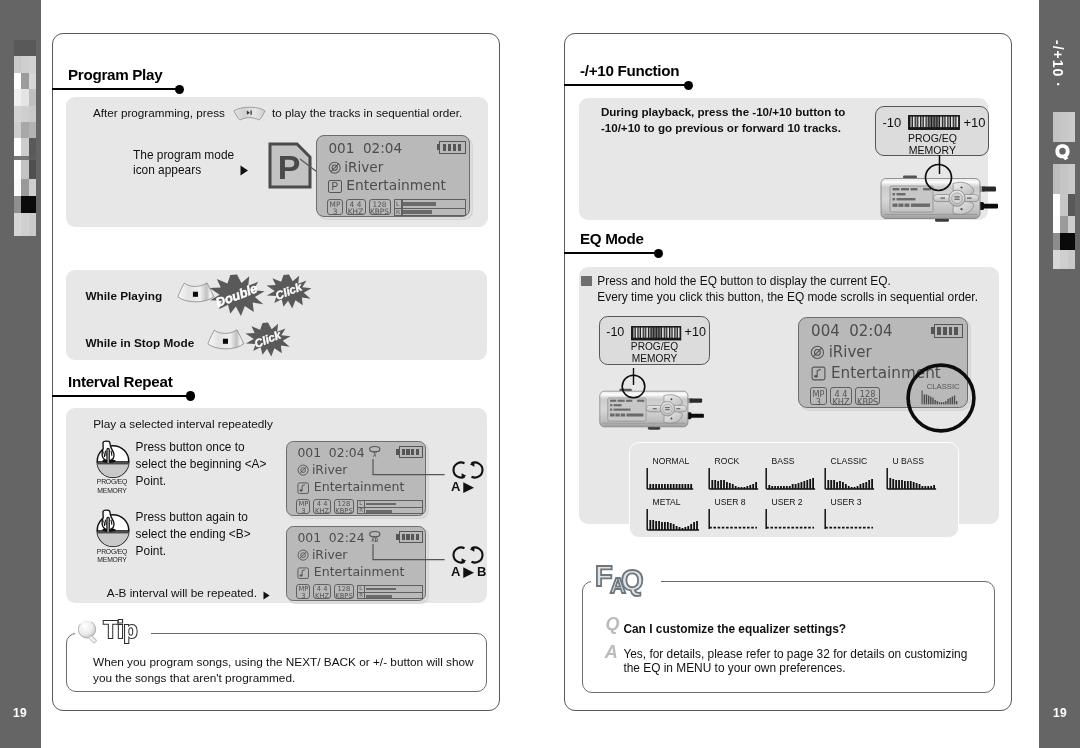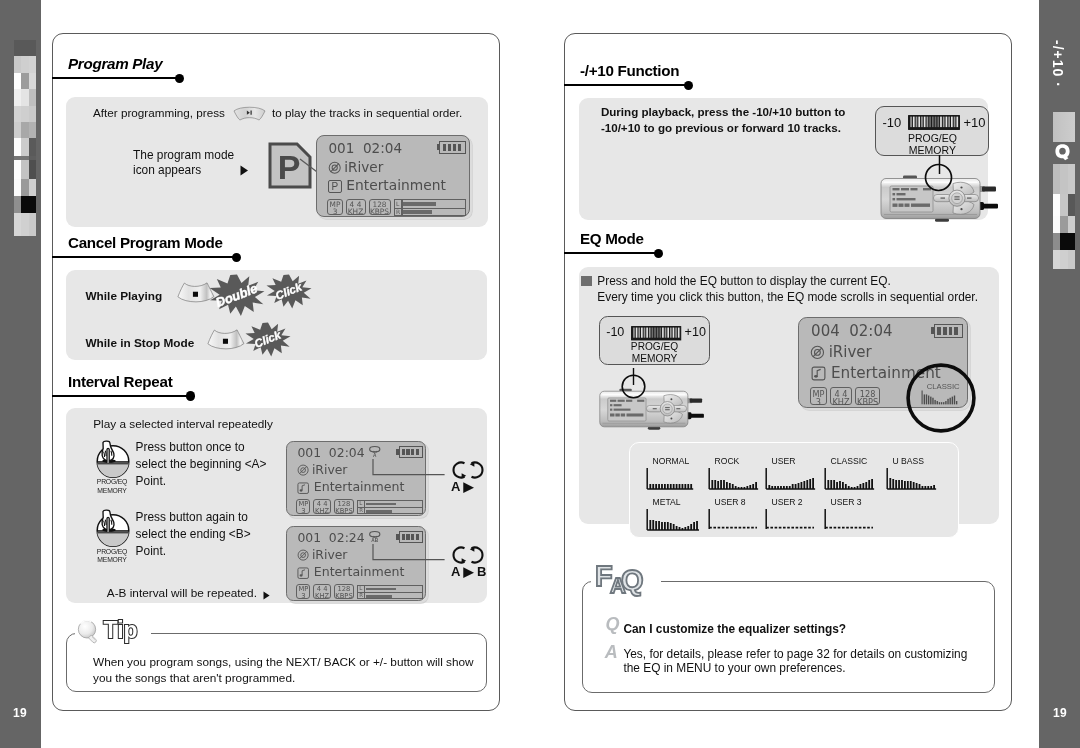--- a/index.html
+++ b/index.html
@@ -150,21 +150,21 @@
         <i style="position:absolute;left:14.68px;top:69px;width:7.34px;height:17px;background:#0a0a0a"></i>
         <i style="position:absolute;left:0px;top:86px;width:7.34px;height:19px;background:#d6d6d6"></i>
         <i style="position:absolute;left:7.34px;top:86px;width:7.34px;height:19px;background:#cfcfcf"></i>
         <i style="position:absolute;left:14.68px;top:86px;width:7.34px;height:19px;background:#c9c9c9"></i>
       </div>
     <div class="pagenum">19</div>
   </div>
 
   <div class="pg pgL">
 
-    <div class="sec" style="left:-1px;top:21px;width:449px;height:32px;font-style:italic;">
+    <div class="sec" style="left:-1px;top:32px;width:449px;height:32px;">
       <div class="ttl">Program Play</div>
       <div class="rule" style="top:22px;width:127px;"></div>
       <div class="dot" style="left:122.6px;top:18.6px;"></div>
     </div>
 
     <div class="panel" style="left:13px;top:63px;width:422px;height:130px;">
       <div class="txt" style="left:27px;top:9px;font-size:11.7px;">After programming, press</div>
       <div style="position:absolute;left:166.7px;top:8.2px;">
         <svg width="33" height="16" viewBox="0 0 40 19">
           <defs>
@@ -237,25 +237,20 @@
               <div style="position:absolute;left:6.6px;top:0;width:1.1px;height:100%;background:#606060"></div>
               <div class="vulab" style="left:1.2px;top:0.6px;font-size:6px">L</div>
               <div class="vulab" style="left:1.2px;top:8.4px;font-size:6px">R</div>
               <div class="vufill" style="left:8.4px;top:2px;width:33px;height:3.2px"></div>
               <div class="vufill" style="left:8.4px;top:10px;width:28.6px;height:3.2px"></div>
             </div>
           </div>
         </div>
     </div>
 
-    <div class="sec" style="left:-1px;top:200.3px;width:449px;height:32px;">
-      <div class="ttl">Cancel Program Mode</div>
-      <div class="rule" style="top:22px;width:184.4px;"></div>
-      <div class="dot" style="left:179.8px;top:18.6px;"></div>
-    </div>
 
     <div class="panel" style="left:13.3px;top:236.3px;width:420.9px;height:90px;">
       <div class="txt b" style="left:19.2px;top:18.3px;font-size:11.8px;">While Playing</div>
       <div class="txt b" style="left:19.2px;top:65.3px;font-size:11.8px;">While in Stop Mode</div>
       <div class="stopbtn" style="left:111px;top:11.6px;">
           <svg width="38" height="22" viewBox="0 0 42 24">
             <defs>
               <linearGradient id="sg0" x1="0" y1="0" x2="1" y2="0">
                 <stop offset="0" stop-color="#f8f8f8"></stop>
                 <stop offset="0.30" stop-color="#e2e2e2"></stop>
@@ -850,21 +845,21 @@
               <rect x="32.60" y="20.0" width="1.8" height="2" fill="#111"></rect>
               <rect x="35.52" y="20.0" width="1.8" height="2" fill="#111"></rect>
               <rect x="38.44" y="19.0" width="1.8" height="3" fill="#111"></rect>
               <rect x="41.36" y="18.0" width="1.8" height="4" fill="#111"></rect>
               <rect x="44.28" y="17.0" width="1.8" height="5" fill="#111"></rect>
               <rect x="47.20" y="15.0" width="1.8" height="7" fill="#111"></rect>
               <path d="M1.2 21.9 H50.12" stroke="#111" stroke-width="1.5" fill="none"></path>
             </svg>
           </div>
           <div style="position:absolute;left:135px;top:14px">
-            <div style="position:absolute;left:7px;top:-1px;font-size:8.6px;color:#111;white-space:nowrap;font-family:'Liberation Sans',sans-serif">USER</div>
+            <div style="position:absolute;left:7px;top:-1px;font-size:8.6px;color:#111;white-space:nowrap;font-family:'Liberation Sans',sans-serif">BASS</div>
             <svg style="position:absolute;left:0;top:10px" width="52" height="26" viewBox="0 0 52 26">
               <path d="M1.2 1 V22" stroke="#111" stroke-width="1.5" fill="none"></path>
               <rect x="3.40" y="18.0" width="1.8" height="4" fill="#111"></rect>
               <rect x="6.32" y="19.0" width="1.8" height="3" fill="#111"></rect>
               <rect x="9.24" y="19.0" width="1.8" height="3" fill="#111"></rect>
               <rect x="12.16" y="19.0" width="1.8" height="3" fill="#111"></rect>
               <rect x="15.08" y="19.0" width="1.8" height="3" fill="#111"></rect>
               <rect x="18.00" y="19.0" width="1.8" height="3" fill="#111"></rect>
               <rect x="20.92" y="19.0" width="1.8" height="3" fill="#111"></rect>
               <rect x="23.84" y="19.0" width="1.8" height="3" fill="#111"></rect>

